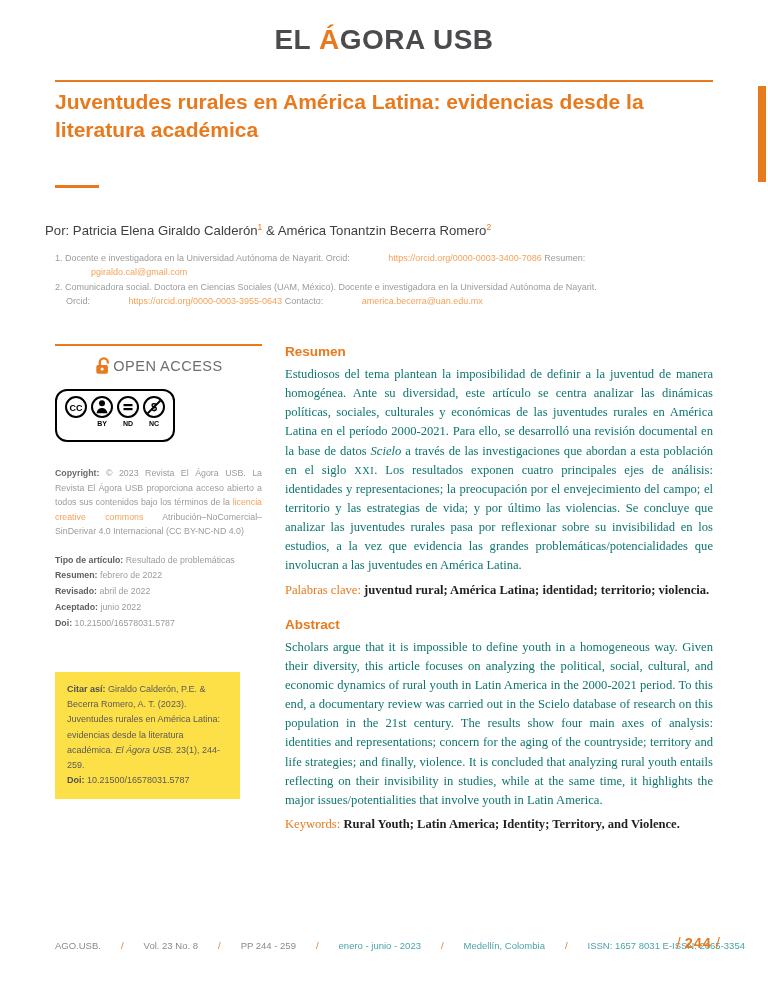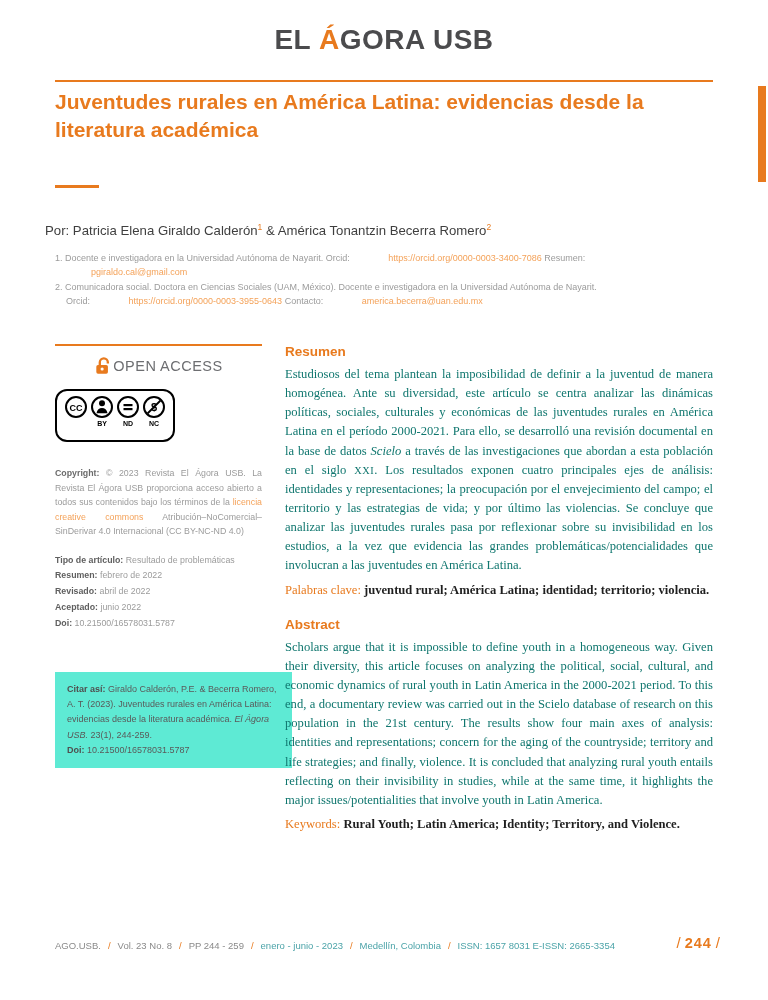--- a/index.html
+++ b/index.html
@@ -35,38 +35,38 @@
               border-radius: 12px; padding: 4px 6px 13px; background: #fff; }
   .cc-circles { display: grid; grid-template-columns: repeat(4, 26px); justify-items: center; }
   .cc-labels  { display: grid; grid-template-columns: repeat(4, 26px); justify-items: center;
                 font-size: 7px; font-weight: bold; color: #000; margin-top: 1px; }
   .copyright { margin-top: 24px; font-size: 8.8px; color: #9b9b9b;
                text-align: justify; line-height: 1.65; }
   .copyright b { color: #6b6b6b; }
   .cc-link { color: #f4a259; text-decoration: none; }
   .meta { margin-top: 14px; font-size: 8.8px; color: #9b9b9b; line-height: 1.8; }
   .meta b { color: #5f5f5f; }
-  .cite-box { margin-top: 40px; width: 237px; background: #5eead4; padding: 10px 12px;
+  .cite-box { margin-top: 40px; width: 185px; background: #fde047; padding: 10px 12px;
               font-size: 9px; color: #5a5a5a; line-height: 1.7; text-align: left; }
   .cite-box b { color: #4f4f4f; }
   .it { font-style: italic; }
   
   .rightcol { position: absolute; top: 344px; left: 285px; width: 428px; }
   .sec-title { color: #e87a1e; font-weight: bold; font-size: 13.5px; margin-bottom: 6px; }
   .body-par { font-family: "Liberation Serif", serif; font-size: 12.6px; line-height: 1.52;
               color: #0f766e; text-align: justify; }
   .sc { font-size: .82em; letter-spacing: .5px; }
   .kw-line { font-family: "Liberation Serif", serif; font-size: 12.6px; line-height: 1.52;
              text-align: justify; margin-top: 5px; }
   .kw-label { color: #e87a1e; }
   .kw-value { font-weight: bold; color: #1f1f1f; }
   .abstract-block { margin-top: 17px; }
   
   .footer { position: absolute; top: 940px; left: 55px; display: flex; align-items: flex-start;
-            gap: 7px; font-size: 9.5px; }
+            gap: 20px; font-size: 9.5px; }
   .footer .gray { color: #8a8a8a; }
   .footer .teal { color: #4ba3a8; }
   .footer .sep { color: #e87a1e; }
   .pagenum { position: absolute; top: 934px; right: 48px; display: flex; align-items: baseline;
              gap: 4px; color: #e87a1e; }
   .pagenum .slash { font-size: 15px; font-weight: normal; }
   .pagenum .num { font-size: 14.5px; font-weight: bold; letter-spacing: 1px; }
 </style>
 </head>
 <body>

